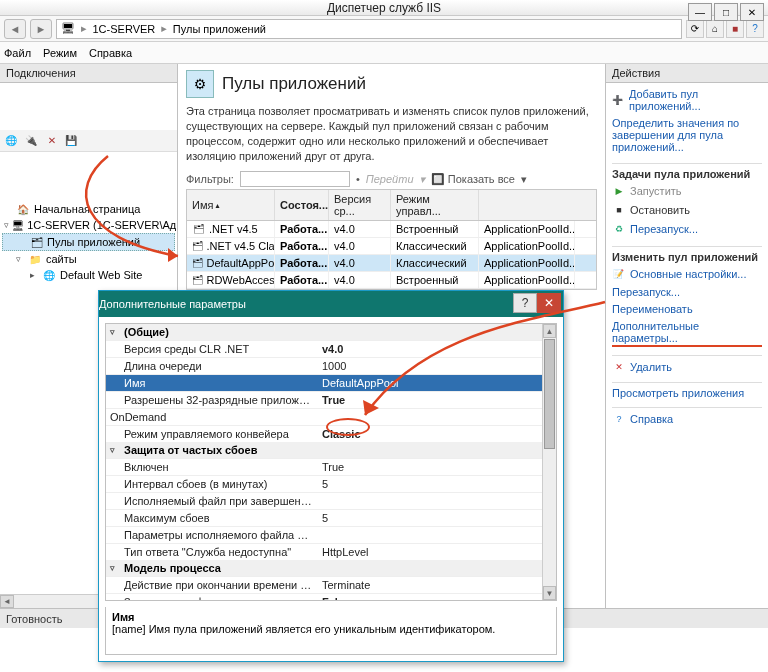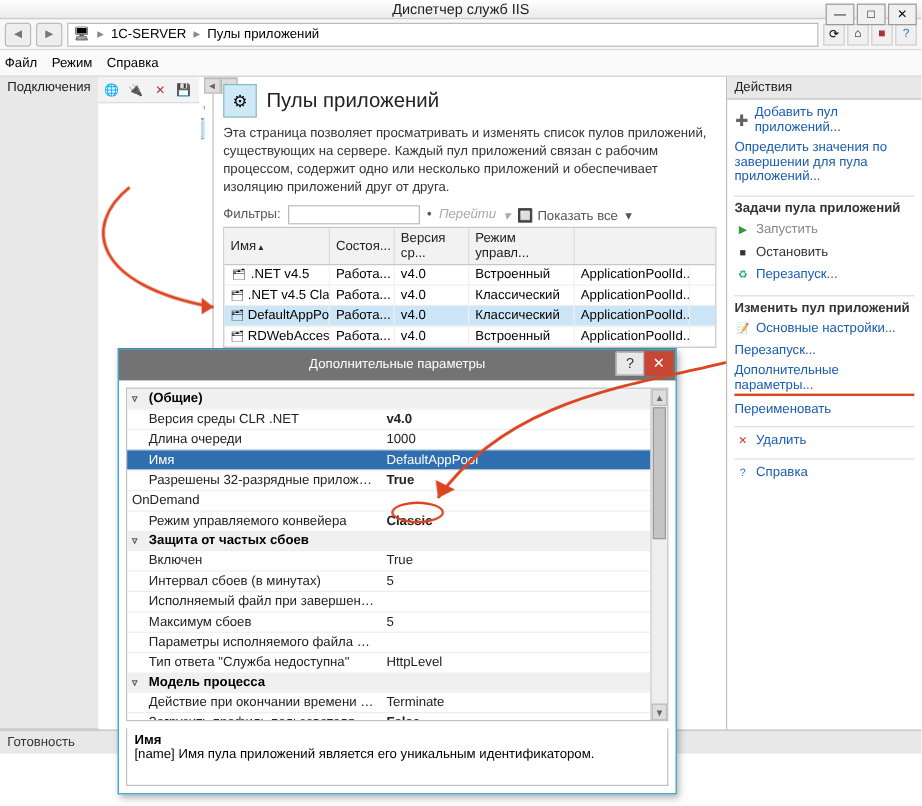--- a/index.html
+++ b/index.html
@@ -21,21 +21,21 @@
 
 
 .menubar { height: 22px; background: #fafafa; border-bottom: 1px solid #d0d0d0; display: flex; align-items: center; padding: 0 4px; gap: 12px; }
 .menubar span { cursor: pointer; }
 
 
 .maincols { display: flex; height: 544px; }
 .panel-header { background: #e8e8e8; border-bottom: 1px solid #c0c0c0; padding: 3px 6px; font-size: 11px; color: #222; }
 
 
-.leftpane { width: 178px; border-right: 1px solid #c0c0c0; display:flex; flex-direction:row; }
+.leftpane { width: 178px; border-right: 1px solid #c0c0c0; display:flex; flex-direction:column;gap:47px; }
 .tree-toolbar { height: 22px; background:#f3f3f3; border-bottom:1px solid #ddd; display:flex; align-items:center; gap:4px; padding:0 4px;}
 .tree-toolbar .ico { width:16px; height:16px; display:inline-flex; align-items:center; justify-content:center; font-size:10px; }
 .tree { padding: 2px; overflow:auto; flex:1; position:relative;}
 .tree-item { display:flex; align-items:center; gap:3px; padding:1px 2px; cursor:pointer; white-space:nowrap;}
 .tree-item.sel { background:#cde6f7; border:1px dotted #7aa; }
 .indent-1 { padding-left: 14px; }
 .indent-2 { padding-left: 28px; }
 .toggle { width:10px; display:inline-block; color:#555; font-size:9px;}
 .node-ico { width:14px; height:14px; display:inline-flex; align-items:center; justify-content:center; font-size:10px;}
 .hscroll { height:14px; border-top:1px solid #ccc; background:#eee; display:flex; }
@@ -50,37 +50,37 @@
 .center-desc { color:#333; font-size:11px; line-height:1.35; margin-bottom:8px; }
 .filter-row { display:flex; align-items:center; gap:6px; margin-bottom:2px; color:#555;}
 .filter-input { width:110px; height:16px; border:1px solid #bbb; }
 .filter-row .disabled { color:#aaa;font-style:italic; }
 .pool-table { border:1px solid #c7c7c7; }
 .pool-head { display:flex; background:#f2f2f2; border-bottom:1px solid #c7c7c7;}
 .pool-head .col { padding:3px 5px; border-right:1px solid #ddd; font-size:11px; color:#222; display:flex; align-items:center; gap:2px;}
 .pool-body .row { display:flex; border-bottom:1px solid #eee; }
 .pool-body .row.sel { background:#cde6f7; }
 .pool-body .cell { padding:2px 5px; border-right:1px solid #f0f0f0; overflow:hidden; text-overflow:ellipsis; white-space:nowrap; display:flex; align-items:center; gap:3px;}
-.c0 { width:88px;} .c1{width:54px;} .c2{width:62px;} .c3{width:88px;} .c4{width:96px;}
+.c0 { width:88px;} .c1{width:54px;font-weight:bold;} .c2{width:62px;} .c3{width:88px;} .c4{width:96px;}
 .row-ico { width:14px; height:12px; display:inline-flex; align-items:center; justify-content:center; font-size:9px; }
 
 
 .rightpane { width: 162px; display:flex; flex-direction:column; }
 .actions { padding:4px 6px; display:flex; flex-direction:column; gap:3px; font-size:11px;}
 .action-link { color:#1a5caf; cursor:pointer; display:flex; align-items:center; gap:4px; padding:1px 0;}
 .action-sub { font-weight:bold; color:#333; margin-top:6px; border-top:1px solid #ddd; padding-top:4px;}
 .action-ico { width:14px; height:14px; display:inline-flex; align-items:center; justify-content:center; font-size:9px;}
 .underline-red { border-bottom:2px solid #d42; padding-bottom:1px; display:inline-block;}
 
 
 .statusbar { height:20px; border-top:1px solid #c0c0c0; background:#e8e8e8; display:flex; align-items:center; padding:0 6px; color:#333;}
 
 
 .modal { position:absolute; left:98px; top:290px; width:466px; height:372px; background:#fff; border:1px solid #1a99c7; box-shadow:2px 3px 6px rgba(0,0,0,.3); display:flex; flex-direction:column;}
-.modal-title { height:26px; background:#737373; color:#fff; display:flex; align-items:center; justify-content:center; position:relative; font-size:12px;}
+.modal-title { height:26px; background:#0f766e; color:#fff; display:flex; align-items:center; position:relative; font-size:12px;}
 .modal-title .mbtns { position:absolute; right:2px; top:2px; display:flex;}
 .mbtn { width:24px; height:20px; display:flex; align-items:center; justify-content:center; font-size:12px; cursor:pointer;}
 .mbtn.help { background:#e9e9e9; color:#333; border:1px solid #aaa;}
 .mbtn.close { background:#c74634; color:#fff;}
 .propgrid { flex:1; border:1px solid #c0c0c0; margin:6px; overflow-y:auto; overflow-x:hidden; position:relative;}
 .prop-cat { background:#f0f0f0; padding:2px 4px; font-weight:bold; display:flex; align-items:center; gap:4px;}
 .prop-cat .toggle { cursor:pointer;}
 .prop-row { display:flex; border-top:1px solid #eee; }
 .prop-row .pname { width:212px; padding:2px 4px 2px 18px; color:#222; overflow:hidden; text-overflow:ellipsis; white-space:nowrap;}
 .prop-row .pval { flex:1; padding:2px 4px; color:#222; }
@@ -265,28 +265,31 @@
 
       <div class="action-sub">Изменить пул приложений</div>
       <div class="action-link">
           <span class="action-ico">📝</span>
           <span>Основные настройки...</span>
         </div>
       <div class="action-link">
           <span>Перезапуск...</span>
         </div>
       <div class="action-link">
+          <span>Переименовать</span>
+        </div>
+      <div class="action-link">
           <span class="underline-red">Дополнительные параметры...</span>
-        </div>
-      <div class="action-link">
-          <span>Переименовать</span>
         </div>
       <div class="action-link" style="margin-top:4px;border-top:1px solid #ddd;padding-top:4px;">
           <span class="action-ico" style="color:#c33;">✕</span>
           <span>Удалить</span>
+        </div>
+      <div class="action-link" style="margin-top:4px;border-top:1px solid #ddd;padding-top:4px;">
+          <span>Просмотреть приложения</span>
         </div>
       <div class="action-link" style="margin-top:4px;border-top:1px solid #ddd;padding-top:4px;">
           <span class="action-ico" style="color:#27c;">?</span>
           <span>Справка</span>
         </div>
     </div>
   </div>
 
 </div>
 

